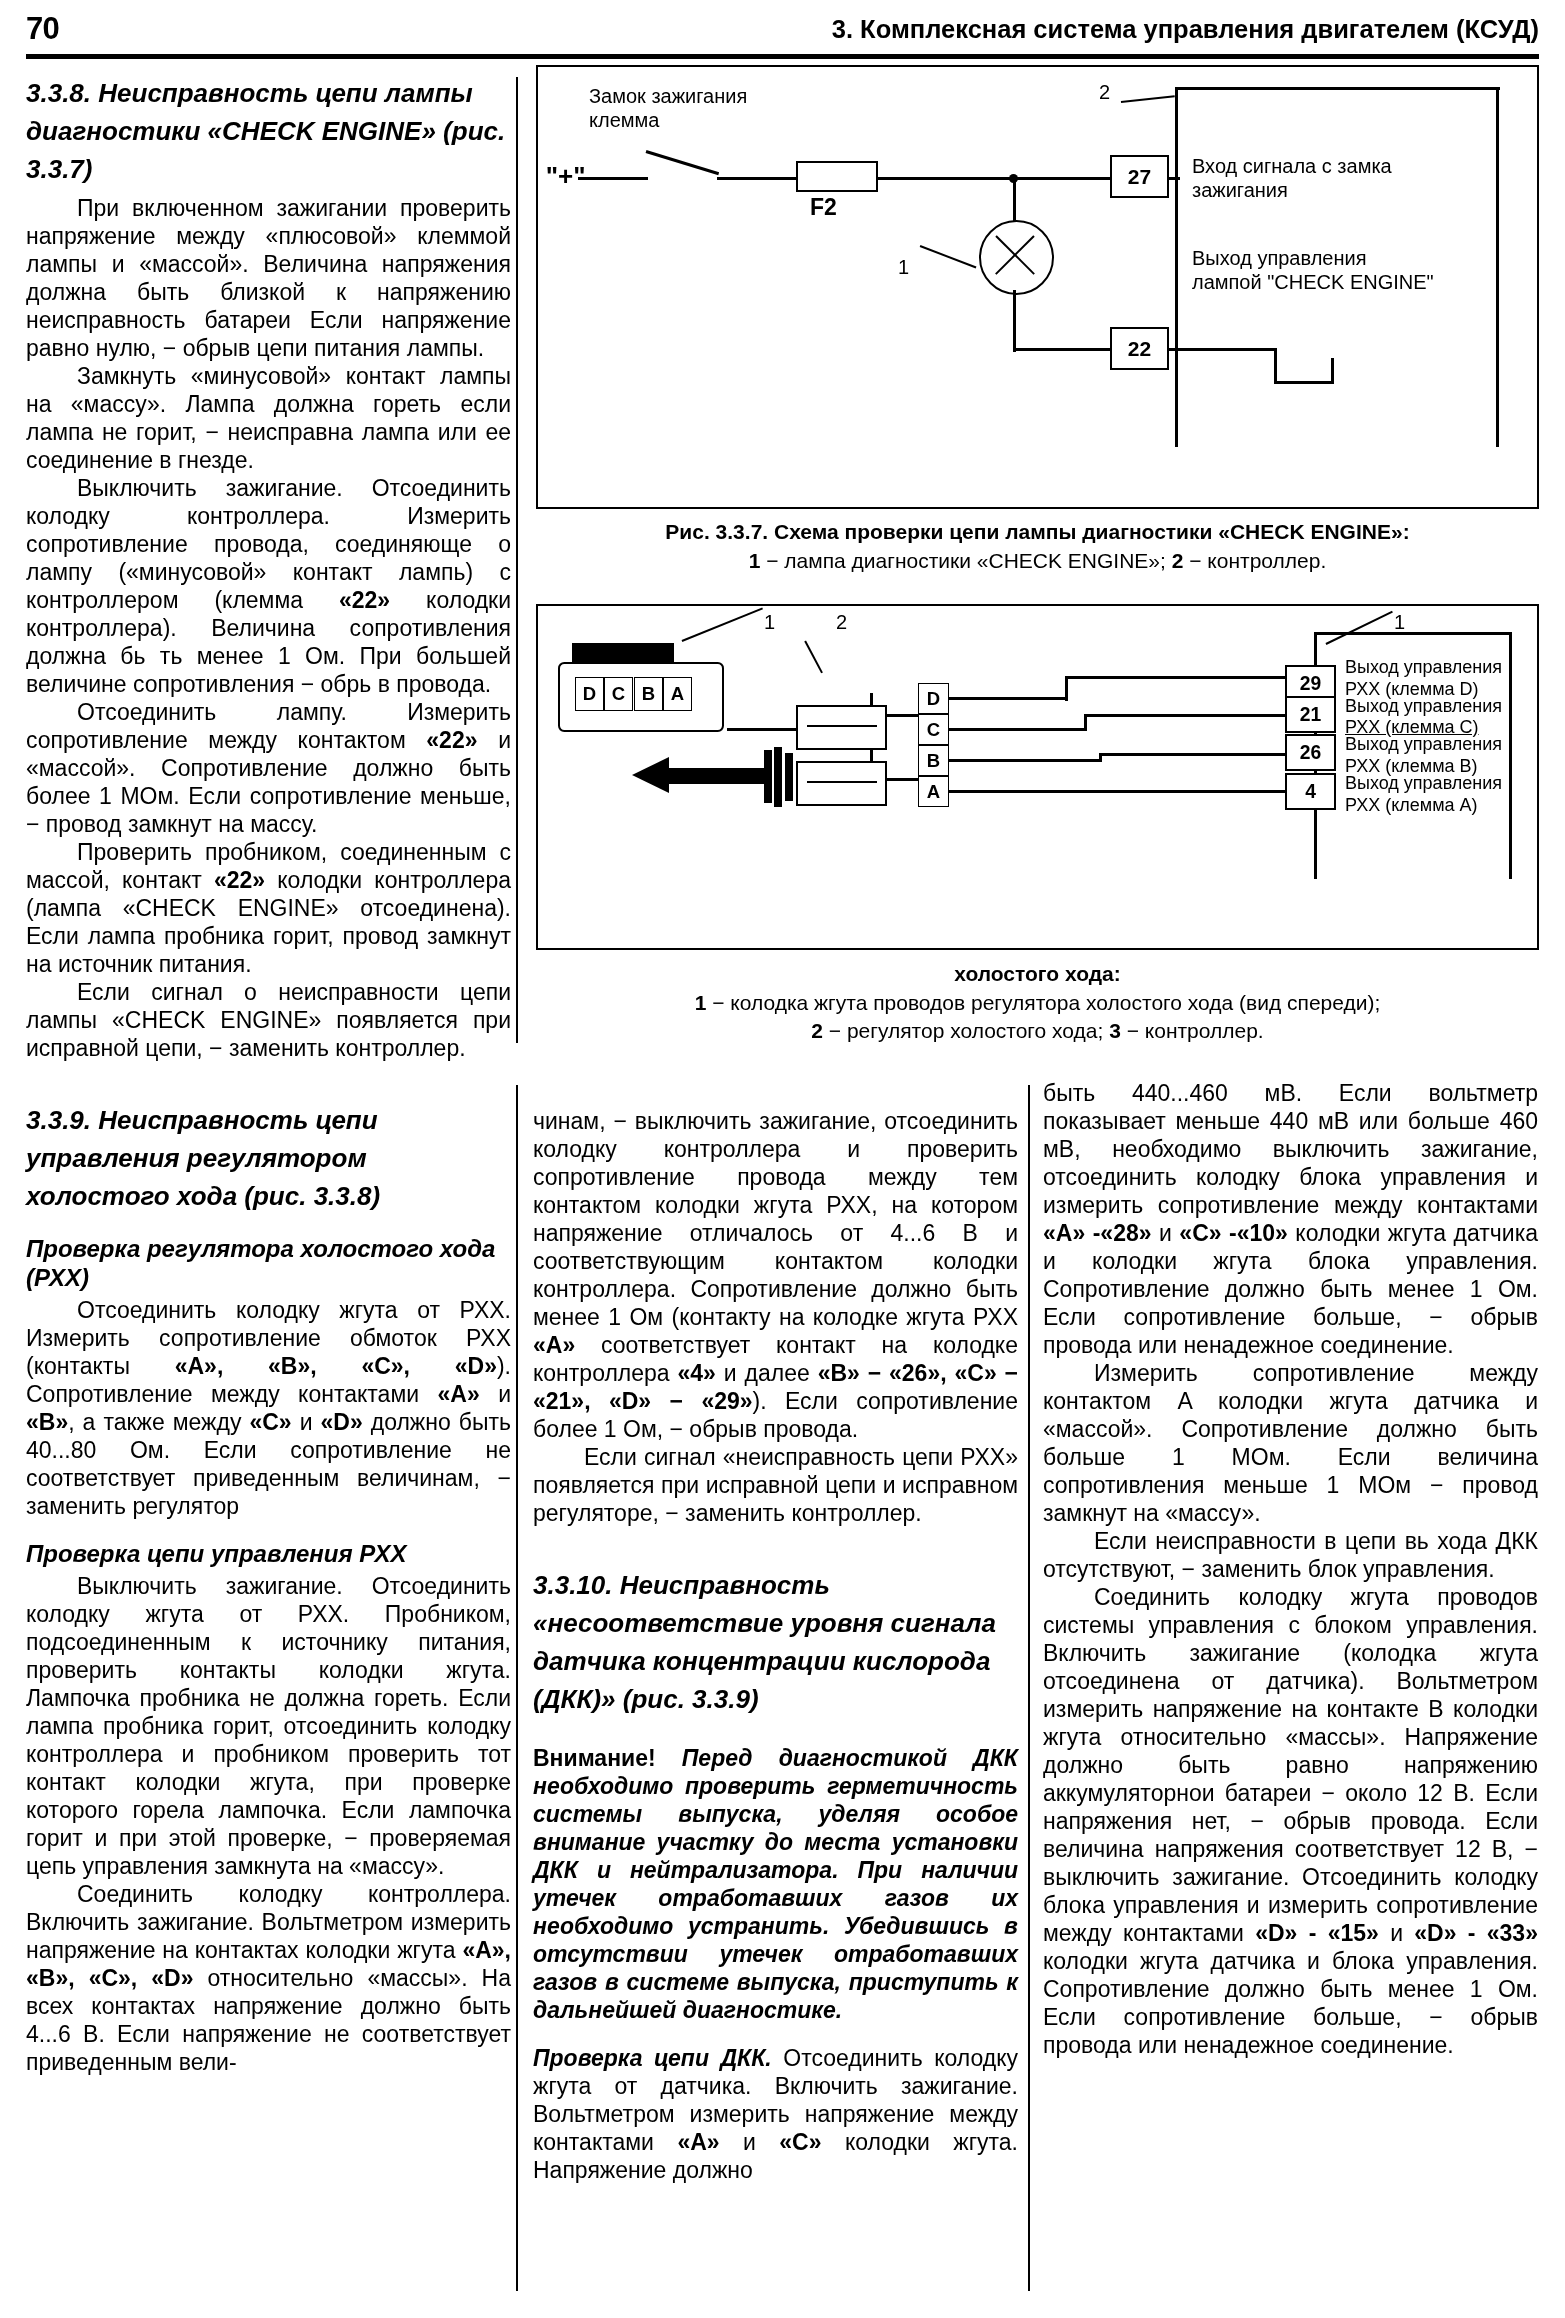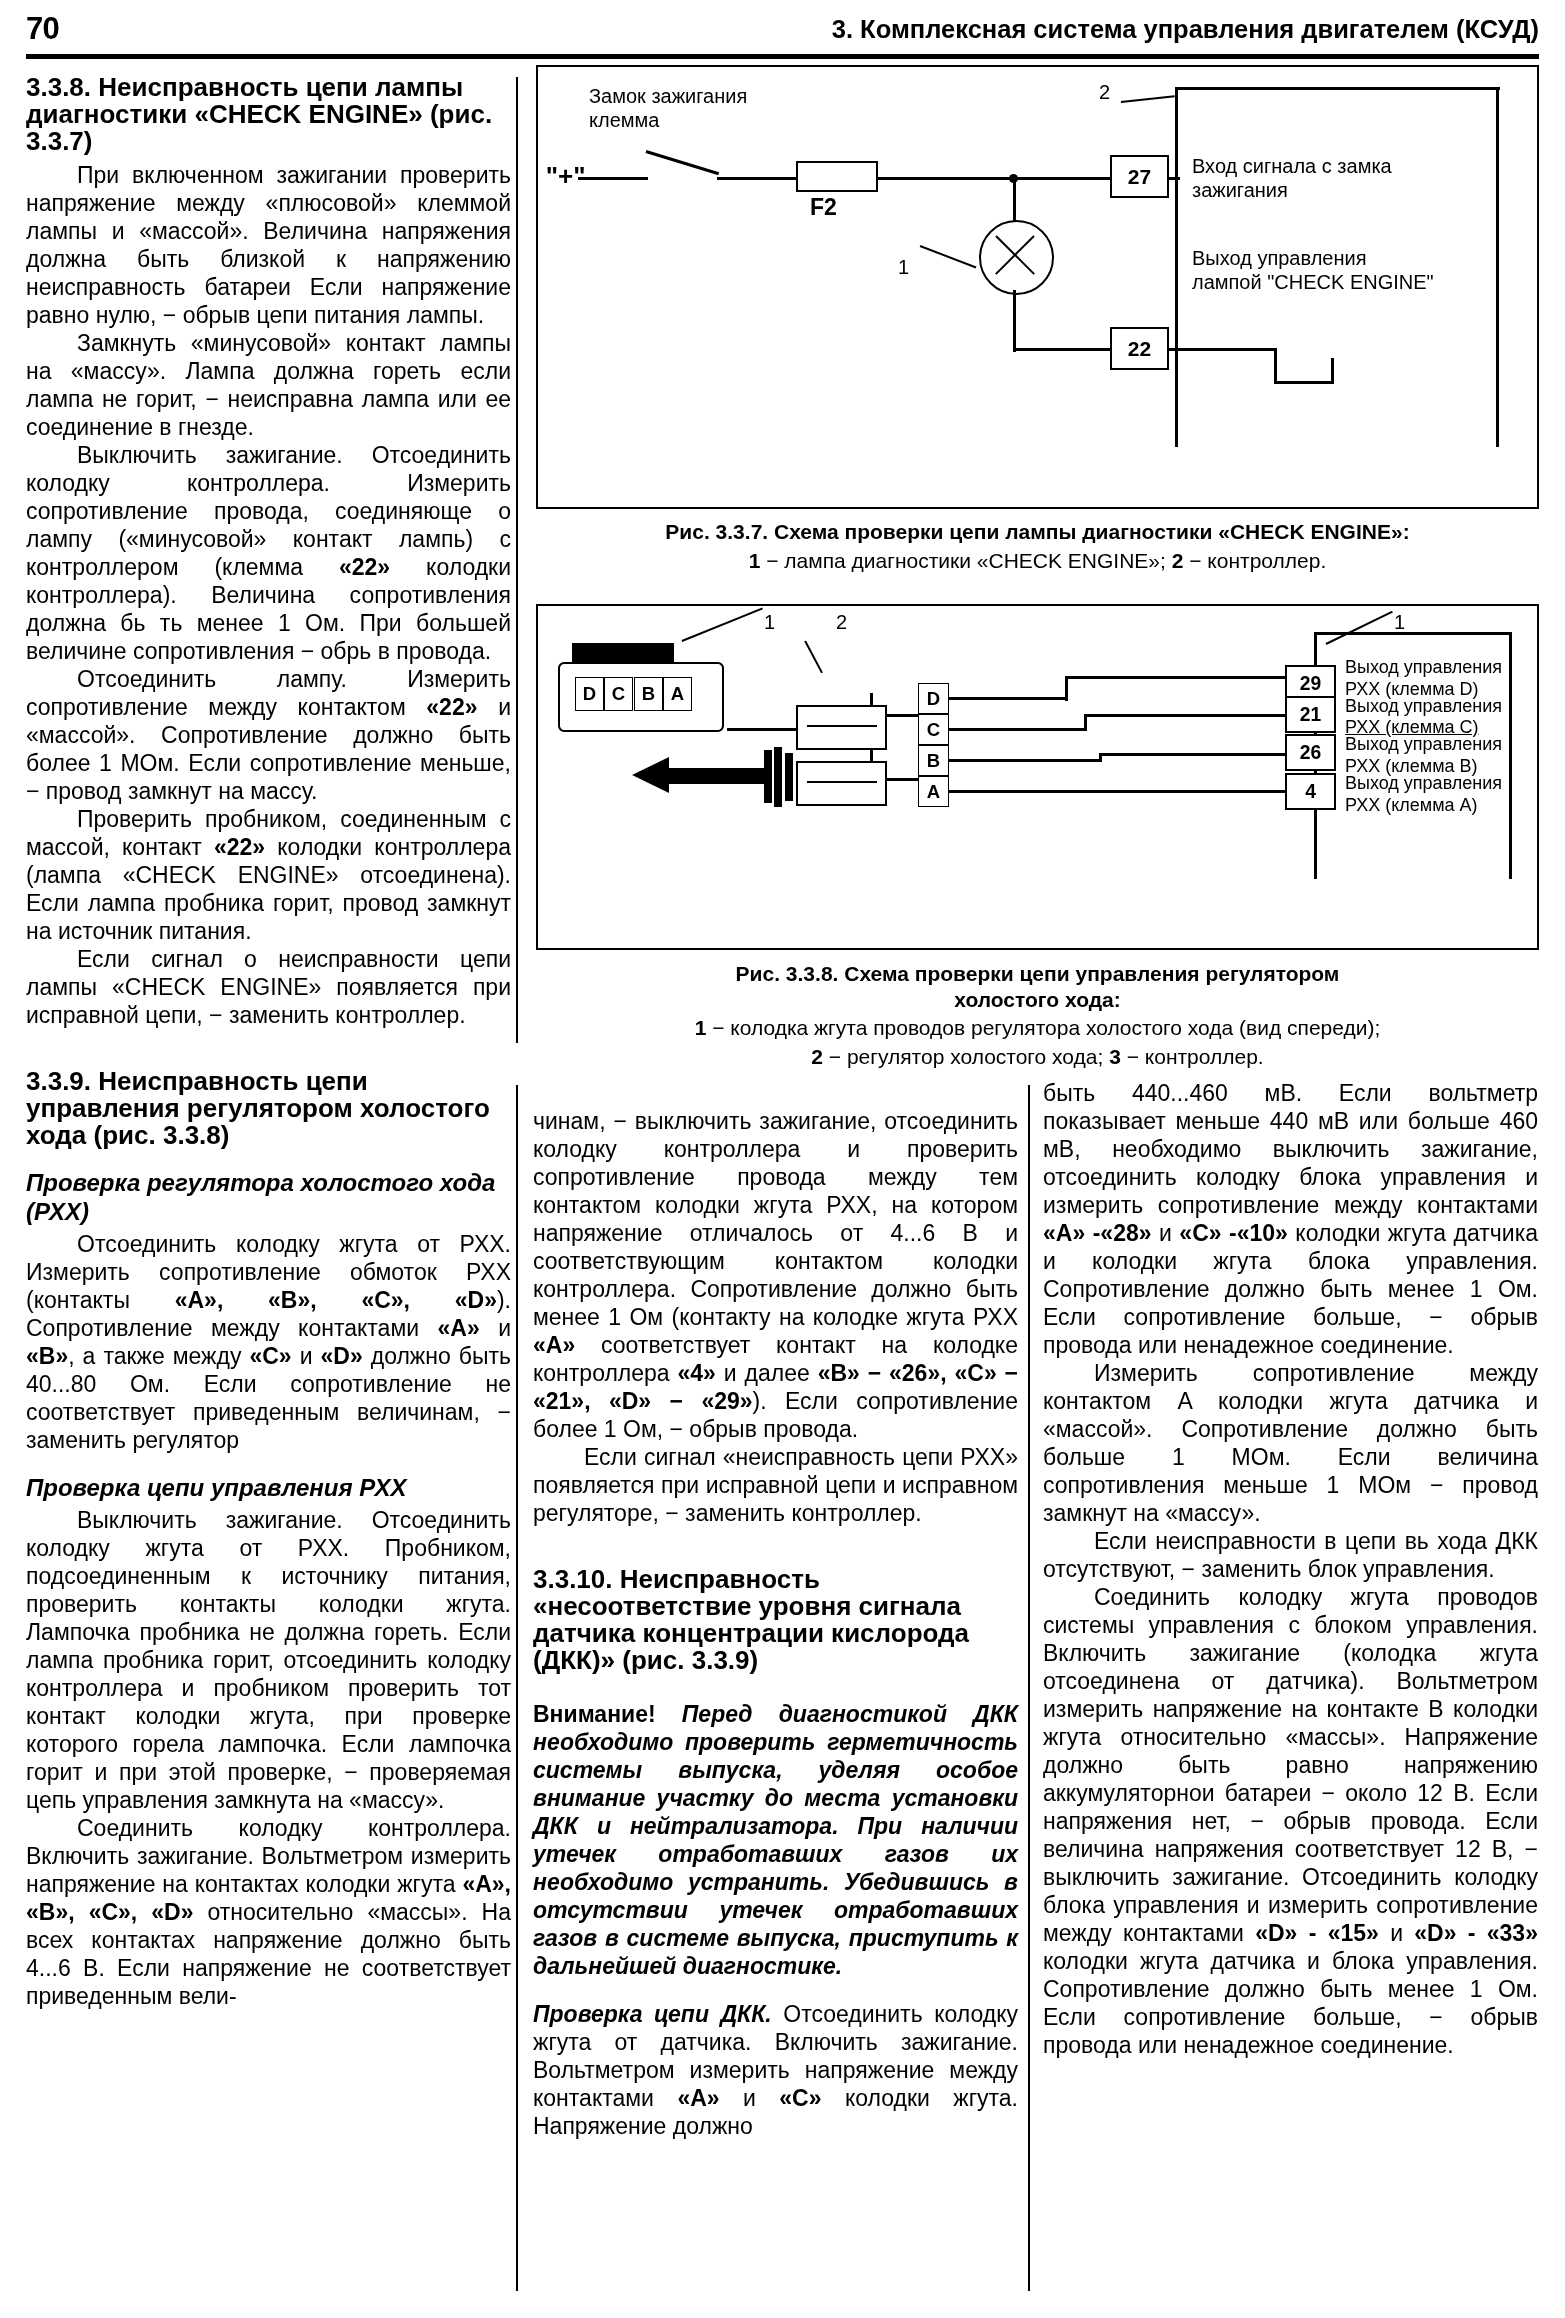--- a/index.html
+++ b/index.html
@@ -15,22 +15,23 @@
   .header{position:absolute;left:26px;top:10.8px;width:1513px;height:48px;}
   .header .pageno{position:absolute;left:0;top:0;font-size:31px;font-weight:bold;letter-spacing:-0.8px;text-align:right;}
   .header .htitle{position:absolute;right:0;top:4.6px;font-size:25.5px;font-weight:bold;white-space:nowrap;}
   .header .rule{position:absolute;left:0;top:43px;width:1513px;height:5.4px;background:#000;}
 
   
   .col{position:absolute;text-align:justify;font-size:23px;line-height:28px;}
   .col p{margin:0;text-indent:51px;}
   .col p.noind{text-indent:0;}
   .col h2{
-    margin:0 0 6.2px 0;font-size:26px;line-height:27px;font-weight:bold;text-align:left;
+    margin:0 0 6.2px 0;font-size:26px;line-height:38px;font-weight:bold;text-align:left;
     text-indent:0;
+    font-style:italic;
   }
   .col h3{
     margin:18.5px 0 4.6px 0;font-size:24px;line-height:29px;font-weight:bold;font-style:italic;
     text-align:left;text-indent:0;
   }
   .gap{height:20px;}
   .gap-lg{height:39px;}
   b{font-weight:bold;}
   .bi{font-weight:bold;font-style:italic;}
 
@@ -224,21 +225,20 @@
     <div class="pinbox" style="left:747px;top:128px;width:51px;height:37px;font-size:19.3px;">26</div>
     <div class="dlabel sm" style="left:807px;top:128px;">Выход  управления</div>
     <div class="dlabel sm" style="left:807px;top:150px;">РХХ (клемма B)</div>
 
     <div class="pinbox" style="left:747px;top:167px;width:51px;height:37px;font-size:19.3px;">4</div>
     <div class="dlabel sm" style="left:807px;top:167px;">Выход  управления</div>
     <div class="dlabel sm" style="left:807px;top:189px;">РХХ (клемма A)</div>
   </div>
 
   <div class="cap" id="cap338">
-    <div class="capline1">Рис. 3.3.8. Схема проверки цепи управления регулятором</div>
     <div class="capline1">холостого хода:</div>
     <div class="capline2"><b>1</b><span> − колодка жгута проводов регулятора холостого хода (вид спереди);</span></div>
     <div class="capline2"><b>2</b><span> − регулятор холостого хода; </span><b>3</b><span> − контроллер.</span></div>
   </div>
 
   <div class="col" id="colMid">
     <p class="noind"><span>чинам, − выключить зажигание, отсоединить колодку контроллера и проверить сопротивление провода между тем контактом колодки жгута РХХ, на котором напряжение отличалось от 4...6 В и соответствующим контактом колодки контроллера. Сопротивление должно быть менее 1 Ом (контакту на колодке жгута РХХ </span><b>«A»</b><span> соответствует контакт на колодке контроллера </span><b>«4»</b><span> и далее </span><b>«B» − «26», «C» − «21», «D» − «29»</b><span>). Если сопротивление более 1 Ом, − обрыв провода.</span></p>
     <p>Если сигнал «неисправность цепи РХХ» появляется при исправной цепи и исправном регуляторе, − заменить контроллер.</p>
     <div class="gap-lg"></div>
     <h2>3.3.10. Неисправность «несоответствие уровня сигнала датчика концентрации кислорода (ДКК)» (рис. 3.3.9)</h2>

